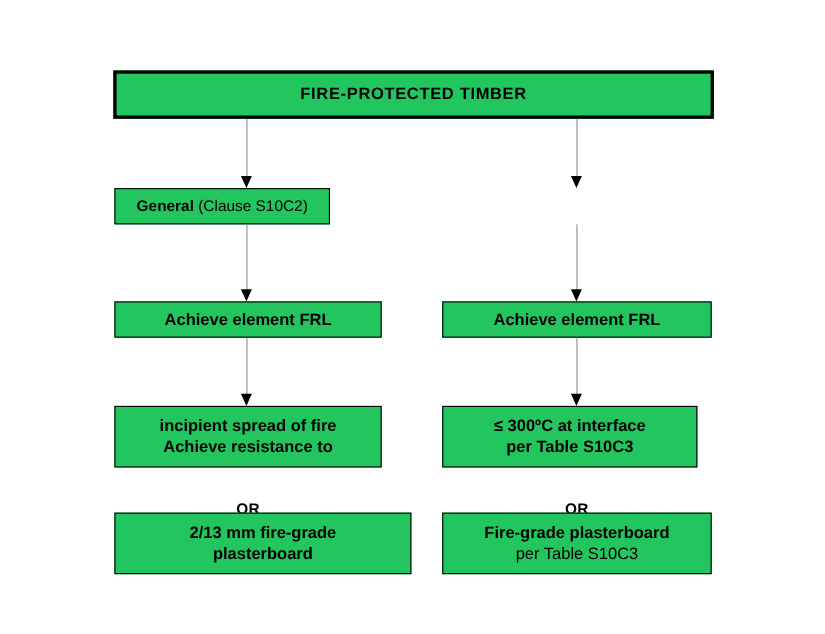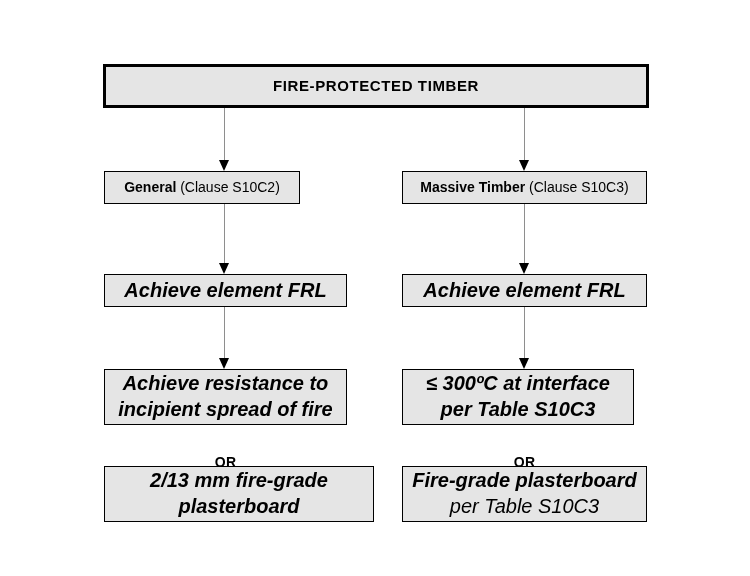--- a/index.html
+++ b/index.html
@@ -16,21 +16,21 @@
     width: 750px;
     height: 576px;
     background: #ffffff;
     overflow: hidden;
   }
 
   
   .node {
     position: absolute;
     box-sizing: border-box;
-    background: #e5e5e5;
+    background: #22c55e;
     border: 1px solid #000000;
     display: flex;
     align-items: center;
     justify-content: center;
     text-align: center;
     line-height: 1.28;
   }
   .node .txt {
     display: block;
     width: 100%;
@@ -49,21 +49,21 @@
   }
 
   
   .node .line {
     display: block;
   }
   .bold   { font-weight: bold; }
   .normal { font-weight: normal; }
 
   .node.fs14 .txt { font-size: 14px; }
-  .node.fs15 .txt { font-size: 20px; font-style: italic; }
+  .node.fs15 .txt { font-size: 15px; }
 
   
   .conn {
     position: absolute;
   }
   .conn .stem {
     position: absolute;
     left: 0;
     top: 0;
     width: 1px;
@@ -105,23 +105,20 @@
 
   <div class="conn" style="left:524px; top:108px; width:1px; height:63px;">
     <div class="stem" style="height:52px;"></div>
     <div class="head" style="top:52px;"></div>
   </div>
 
   <div class="node fs14" style="left:104px; top:171px; width:196px; height:33px;">
     <span class="txt"><span class="bold">General</span><span class="normal"> (Clause S10C2)</span></span>
   </div>
 
-  <div class="node fs14" style="left:402px; top:171px; width:245px; height:33px;">
-    <span class="txt"><span class="bold">Massive Timber</span><span class="normal"> (Clause S10C3)</span></span>
-  </div>
 
   <div class="conn" style="left:224px; top:204px; width:1px; height:70px;">
     <div class="stem" style="height:60px;"></div>
     <div class="head" style="top:59px;"></div>
   </div>
 
   <div class="conn" style="left:524px; top:204px; width:1px; height:70px;">
     <div class="stem" style="height:60px;"></div>
     <div class="head" style="top:59px;"></div>
   </div>
@@ -139,22 +136,22 @@
     <div class="head" style="top:51px;"></div>
   </div>
 
   <div class="conn" style="left:524px; top:307px; width:1px; height:62px;">
     <div class="stem" style="height:52px;"></div>
     <div class="head" style="top:51px;"></div>
   </div>
 
   <div class="node fs15" style="left:104px; top:369px; width:243px; height:56px;">
     <span class="txt bold">
+      <span class="line">incipient spread of fire</span>
       <span class="line">Achieve resistance  to</span>
-      <span class="line">incipient spread of fire</span>
     </span>
   </div>
 
   <div class="node fs15" style="left:402px; top:369px; width:232px; height:56px;">
     <span class="txt bold">
       <span class="line">≤ 300ºC at interface</span>
       <span class="line">per Table S10C3</span>
     </span>
   </div>
 

